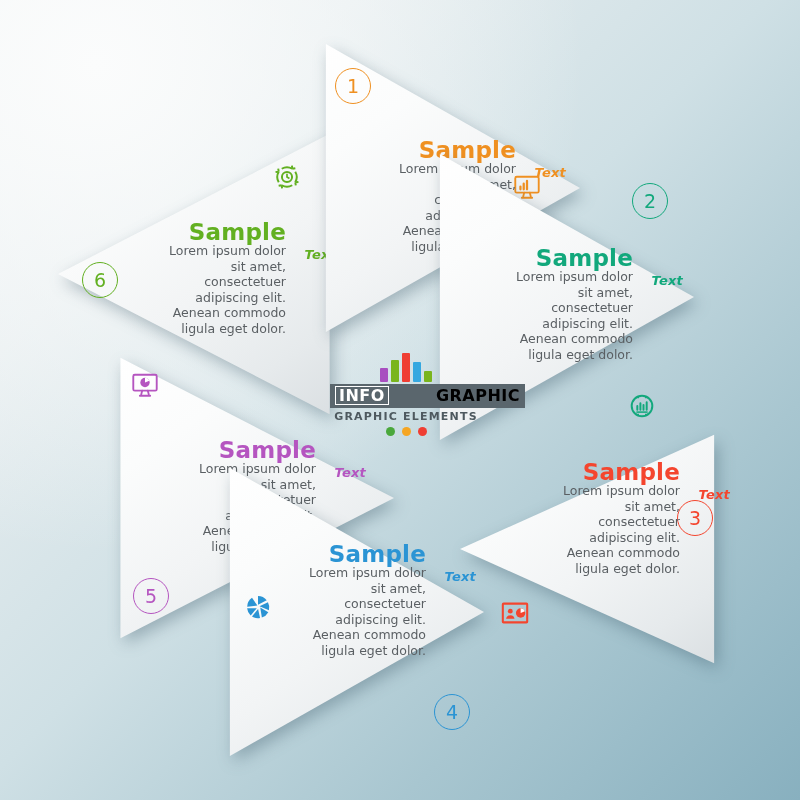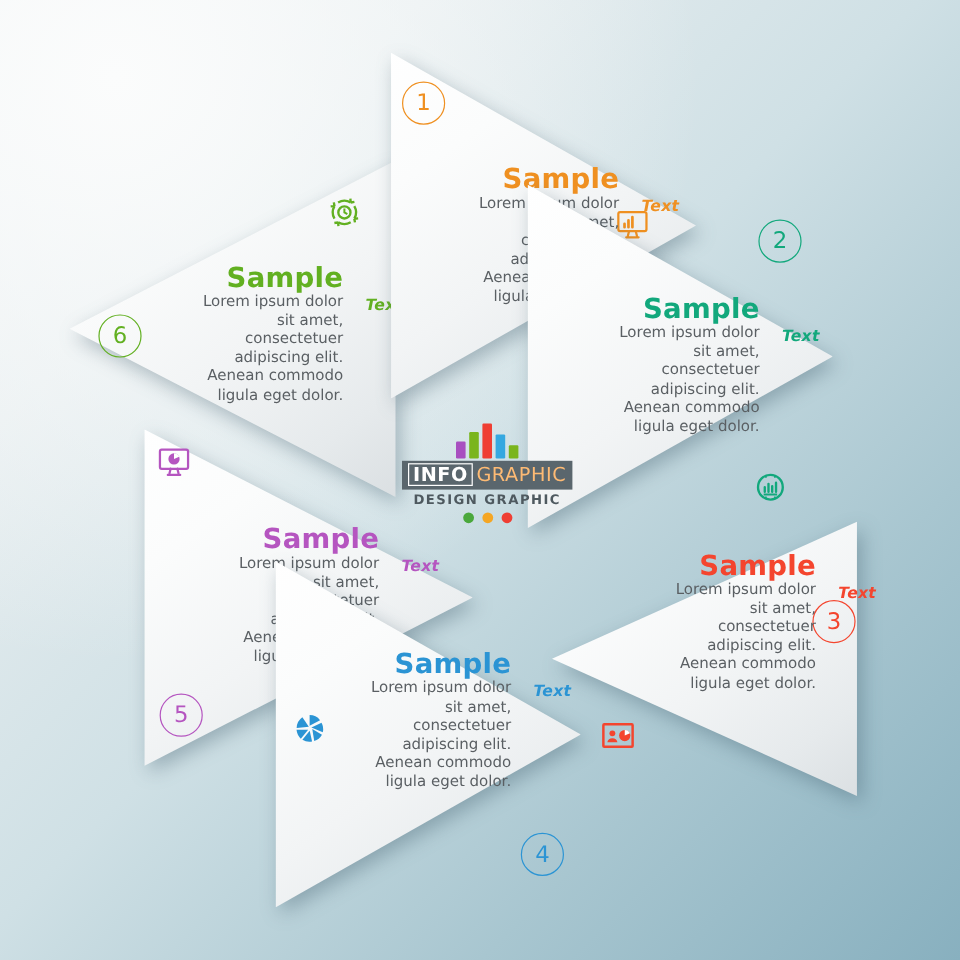--- a/index.html
+++ b/index.html
@@ -59,22 +59,22 @@
   #logo .bars i{display:block;width:8px;border-radius:1px;}
   #logo .bar-strip{
     display:inline-flex;align-items:center;justify-content:center;
     background:#5a666d;padding:2px 5px 3px 5px;
   }
   #logo .info-box{
     border:1.6px solid #ffffff;color:#ffffff;font-weight:bold;font-size:16px;
     letter-spacing:.5px;padding:0px 3px;line-height:17px;text-align:right;
   }
   #logo .graphic-word{
-    color:#fdba74;font-weight:normal;font-size:16px;letter-spacing:.5px;
-    padding-left:3px;line-height:17px;
+    color:#000000;font-weight:bold;font-size:16px;letter-spacing:.5px;
+    padding-left:3px;line-height:17px;margin-left:44px;
   }
   #logo .tagline{
     color:#4e595f;font-size:11px;letter-spacing:1.2px;font-weight:bold;margin-top:2px;
   }
   #logo .dots{display:flex;justify-content:center;gap:7px;margin-top:4px;}
   #logo .dots i{width:9px;height:9px;border-radius:50%;display:block;}
 </style>
 </head>
 <body>
 
@@ -269,21 +269,21 @@
       <i style="height:14px;background:#a84fc0;"></i>
       <i style="height:22px;background:#7ab51d;"></i>
       <i style="height:29px;background:#ef3e33;"></i>
       <i style="height:20px;background:#35a8e0;"></i>
       <i style="height:11px;background:#7ab51d;"></i>
     </div>
     <div class="bar-strip">
       <span class="info-box">INFO</span>
       <span class="graphic-word">GRAPHIC</span>
     </div>
-    <div class="tagline">DESIGN GRAPHIC</div>
+    <div class="tagline">GRAPHIC ELEMENTS</div>
     <div class="dots">
       <i style="background:#4aa83c;"></i>
       <i style="background:#f5a623;"></i>
       <i style="background:#ef3e33;"></i>
     </div>
   </div>
 
 </div>
 
 </body></html>

